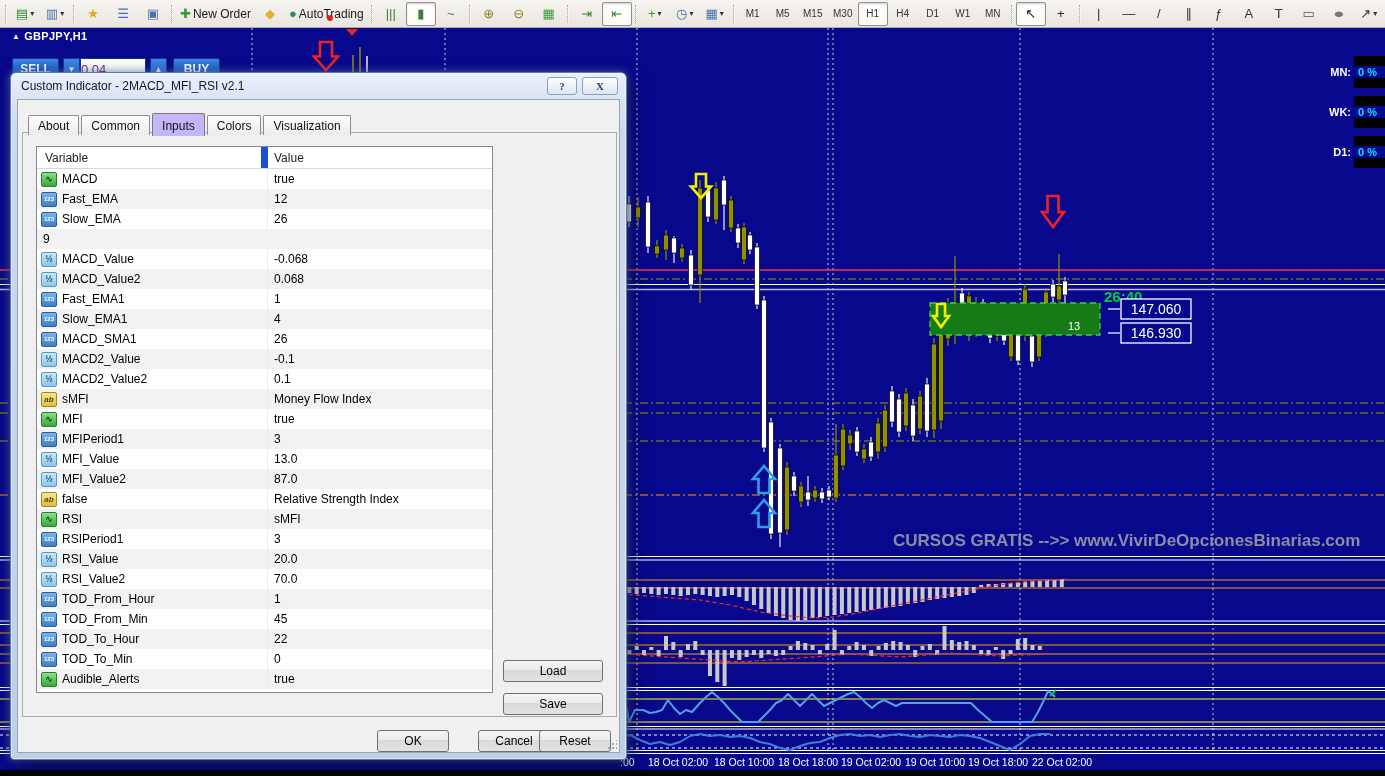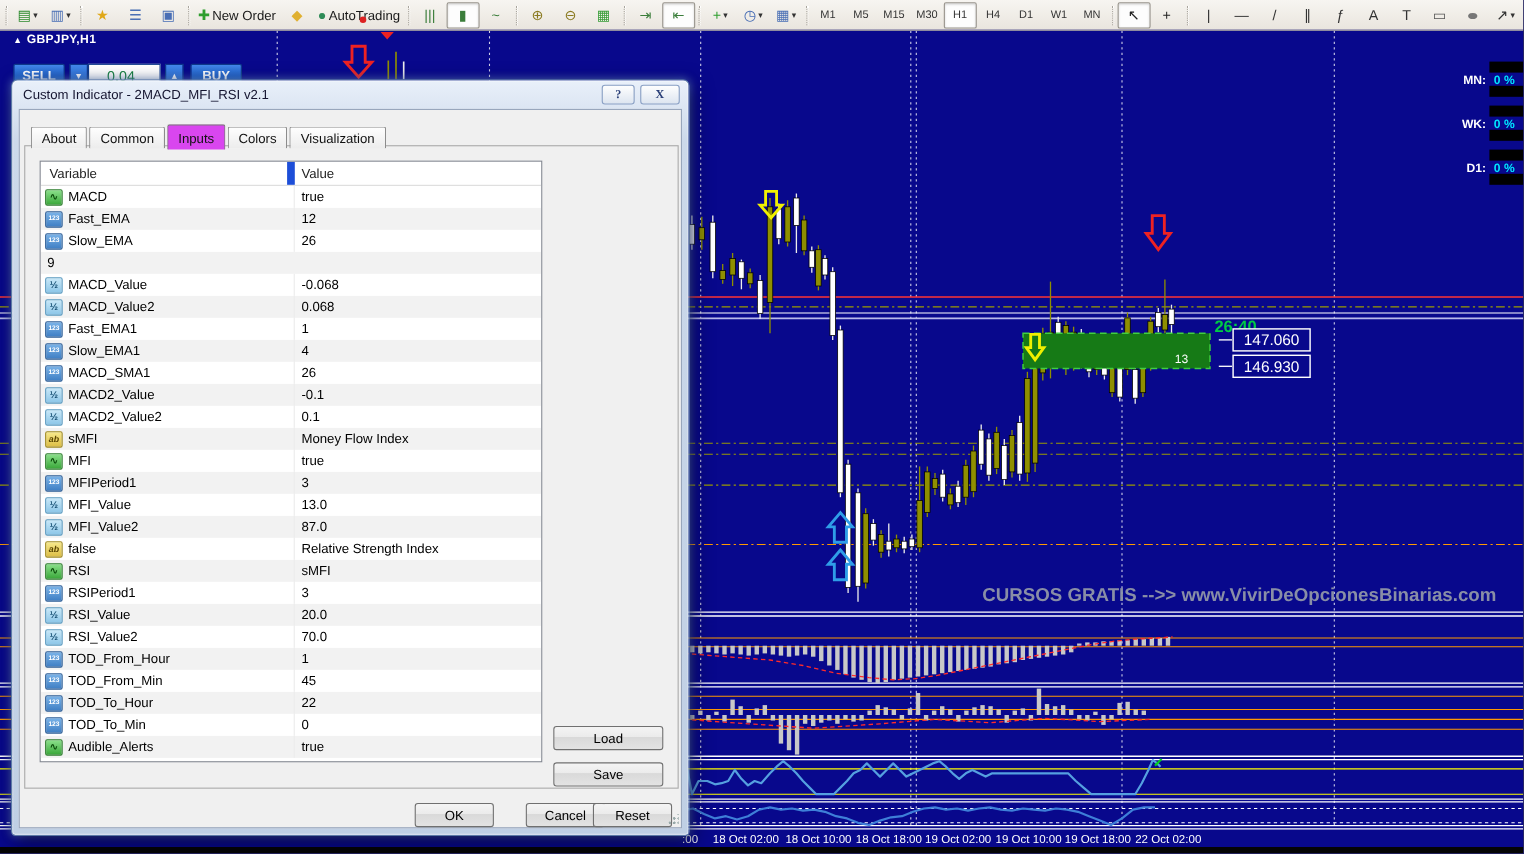--- a/index.html
+++ b/index.html
@@ -19,35 +19,35 @@
   
   #chart-svg{position:absolute;left:0;top:28px;z-index:1;}
   #chart-svg text{font-family:"Liberation Sans",sans-serif;}
   
   #market-panel{position:absolute;left:12px;top:30px;z-index:5;}
   #symbol-line{color:#fff;font-size:11px;font-weight:bold;letter-spacing:.3px;display:flex;align-items:center;gap:4px;}
   #symbol-line .tri{font-size:8px;}
   #trade-row{margin-top:16px;display:flex;align-items:center;}
   .trade-btn{width:47px;height:22px;border:1px solid #0e3a8c;border-radius:2px;background:linear-gradient(#4388ec,#1c5fc8 50%,#1453b8);color:#fff;font-weight:bold;font-size:12px;font-family:"Liberation Sans",sans-serif;padding:0;}
   .step-btn{width:17px;height:22px;border:1px solid #0e3a8c;background:linear-gradient(#4388ec,#1c5fc8);color:#fff;font-size:8px;padding:0;margin-left:4px;}
-  #vol-box{width:58px;height:20px;border:1px solid #0e3a8c;background:#fff;color:#15803d;font-size:13px;text-align:center;padding:0 6px 0 0;}
+  #vol-box{width:58px;height:20px;border:1px solid #0e3a8c;background:#fff;color:#701a75;font-size:13px;text-align:left;padding:0 6px 0 0;}
   .spread-mark{position:absolute;top:50px;height:3px;background:#3f83e8;}
   
   #dialog{position:absolute;left:10px;top:72px;width:617px;height:688px;z-index:20;border-radius:6px 6px 4px 4px;background:linear-gradient(#e9f0fa,#ccd9ea 8%,#bfcfe4);border:1px solid #5c7aa6;box-shadow:0 0 0 1px rgba(255,255,255,.5) inset,3px 6px 18px rgba(0,0,25,.6),0 0 8px rgba(120,160,220,.7);box-sizing:border-box;}
   #dlg-titlebar{height:26px;display:flex;align-items:center;justify-content:space-between;padding:0 8px 0 10px;}
   #dlg-title{font-size:12px;color:#151530;}
   .dlg-btns{display:flex;gap:5px;}
   .dlg-btn{height:18px;border:1px solid #8aa0c4;border-radius:3px;background:linear-gradient(#fefefe,#dde5f0);color:#2a3f78;font-weight:bold;font-size:11px;font-family:"Liberation Serif",serif;padding:0;}
   #help-button{width:30px;}
   #close-button{width:36px;}
   #dlg-body{position:absolute;left:6px;top:26px;width:603px;height:654px;background:#f0f0f0;border:1px solid #98a6bc;box-sizing:border-box;}
   
   #tabs{position:absolute;left:10px;top:13px;display:flex;z-index:2;}
   .tab{height:18px;padding:1px 9px 0;border:1px solid #8c8c8c;border-bottom:none;border-radius:2px 2px 0 0;background:linear-gradient(#fefefe,#ececec);font-size:12px;color:#111;display:flex;align-items:center;margin-right:2px;position:relative;top:2px;}
-  .tab.active{background:#d946ef;top:0;height:21px;z-index:3;border-color:#7a7a7a;}
+  .tab.active{background:#c4b5fd;top:0;height:21px;z-index:3;border-color:#7a7a7a;}
   .tab-page{position:absolute;left:4px;top:32px;width:595px;height:585px;background:#f0f0f0;border:1px solid #aaa;box-sizing:border-box;}
   
   #param-table{position:absolute;left:13px;top:13px;width:457px;height:547px;background:#fff;border:1px solid #828790;box-sizing:border-box;overflow:hidden;}
   .pth{display:flex;height:21px;border-bottom:1px solid #d9d9d9;color:#222;font-size:12px;align-items:center;}
   .pth .c1{width:231px;padding-left:8px;border-right:7px solid #1d4ed8;box-sizing:border-box;height:100%;display:flex;align-items:center;}
   .pth .c2{padding-left:6px;}
   .ptr{display:flex;height:20px;font-size:12px;color:#000;align-items:center;}
   .ptr:nth-child(odd){background:#f2f2f2;}
   .ptr:nth-child(even){background:#fff;}
   .ptr .c1{width:231px;display:flex;align-items:center;gap:5px;padding-left:4px;border-right:1px solid #ececec;box-sizing:border-box;height:100%;}

